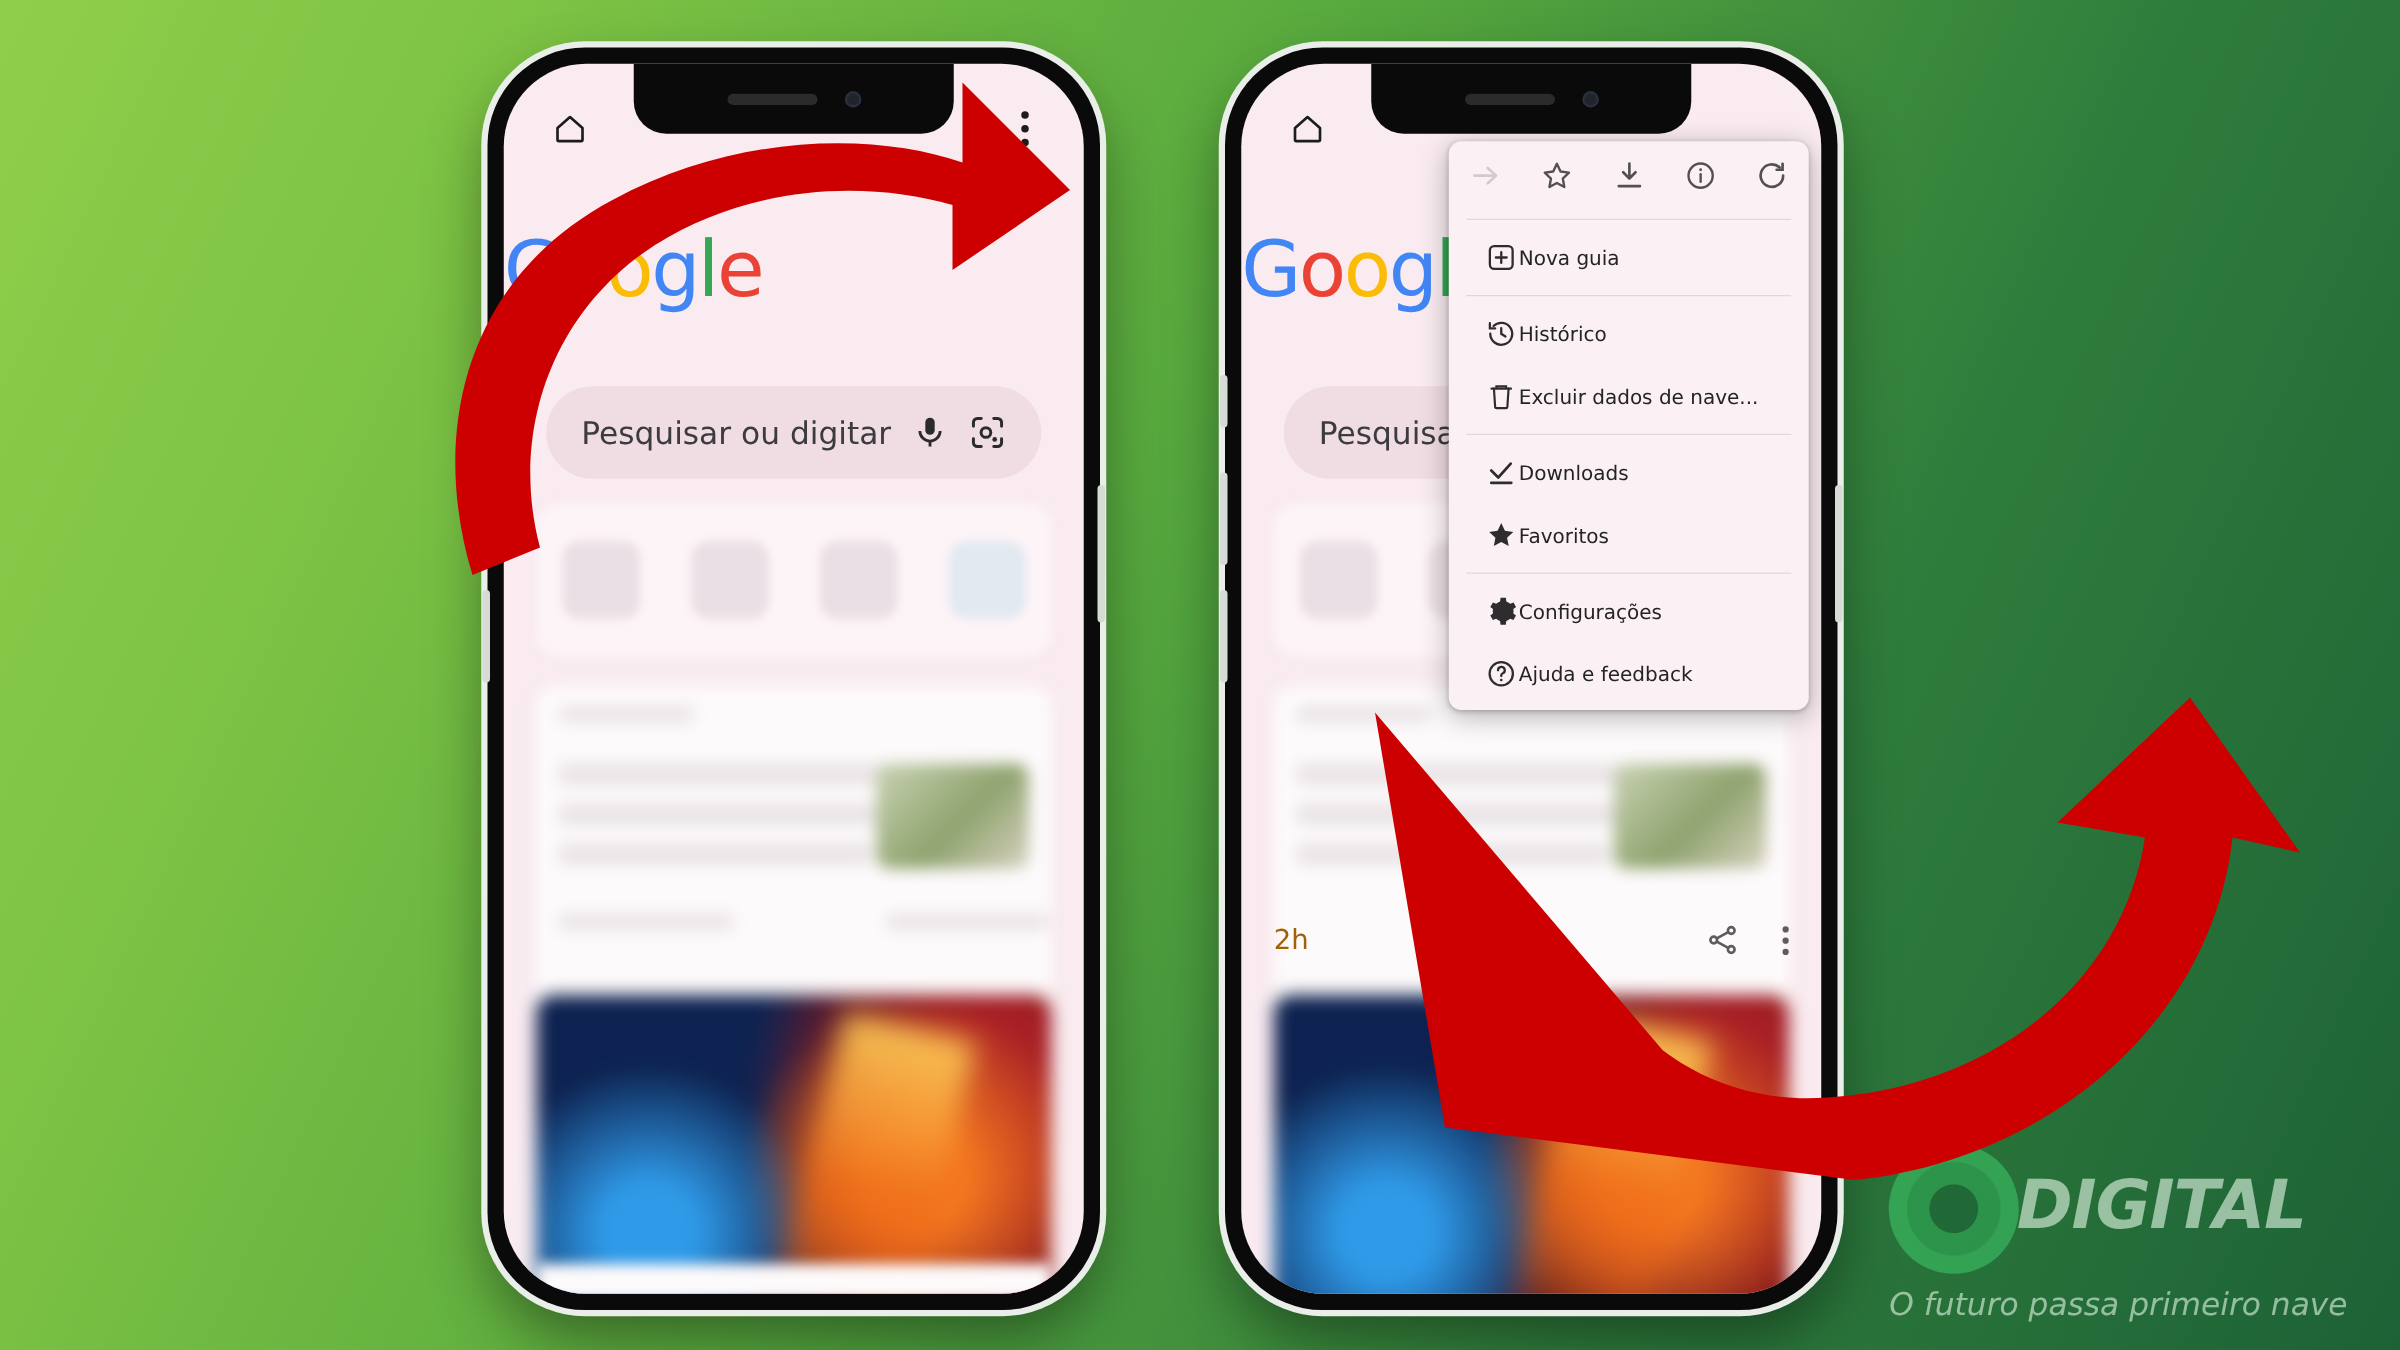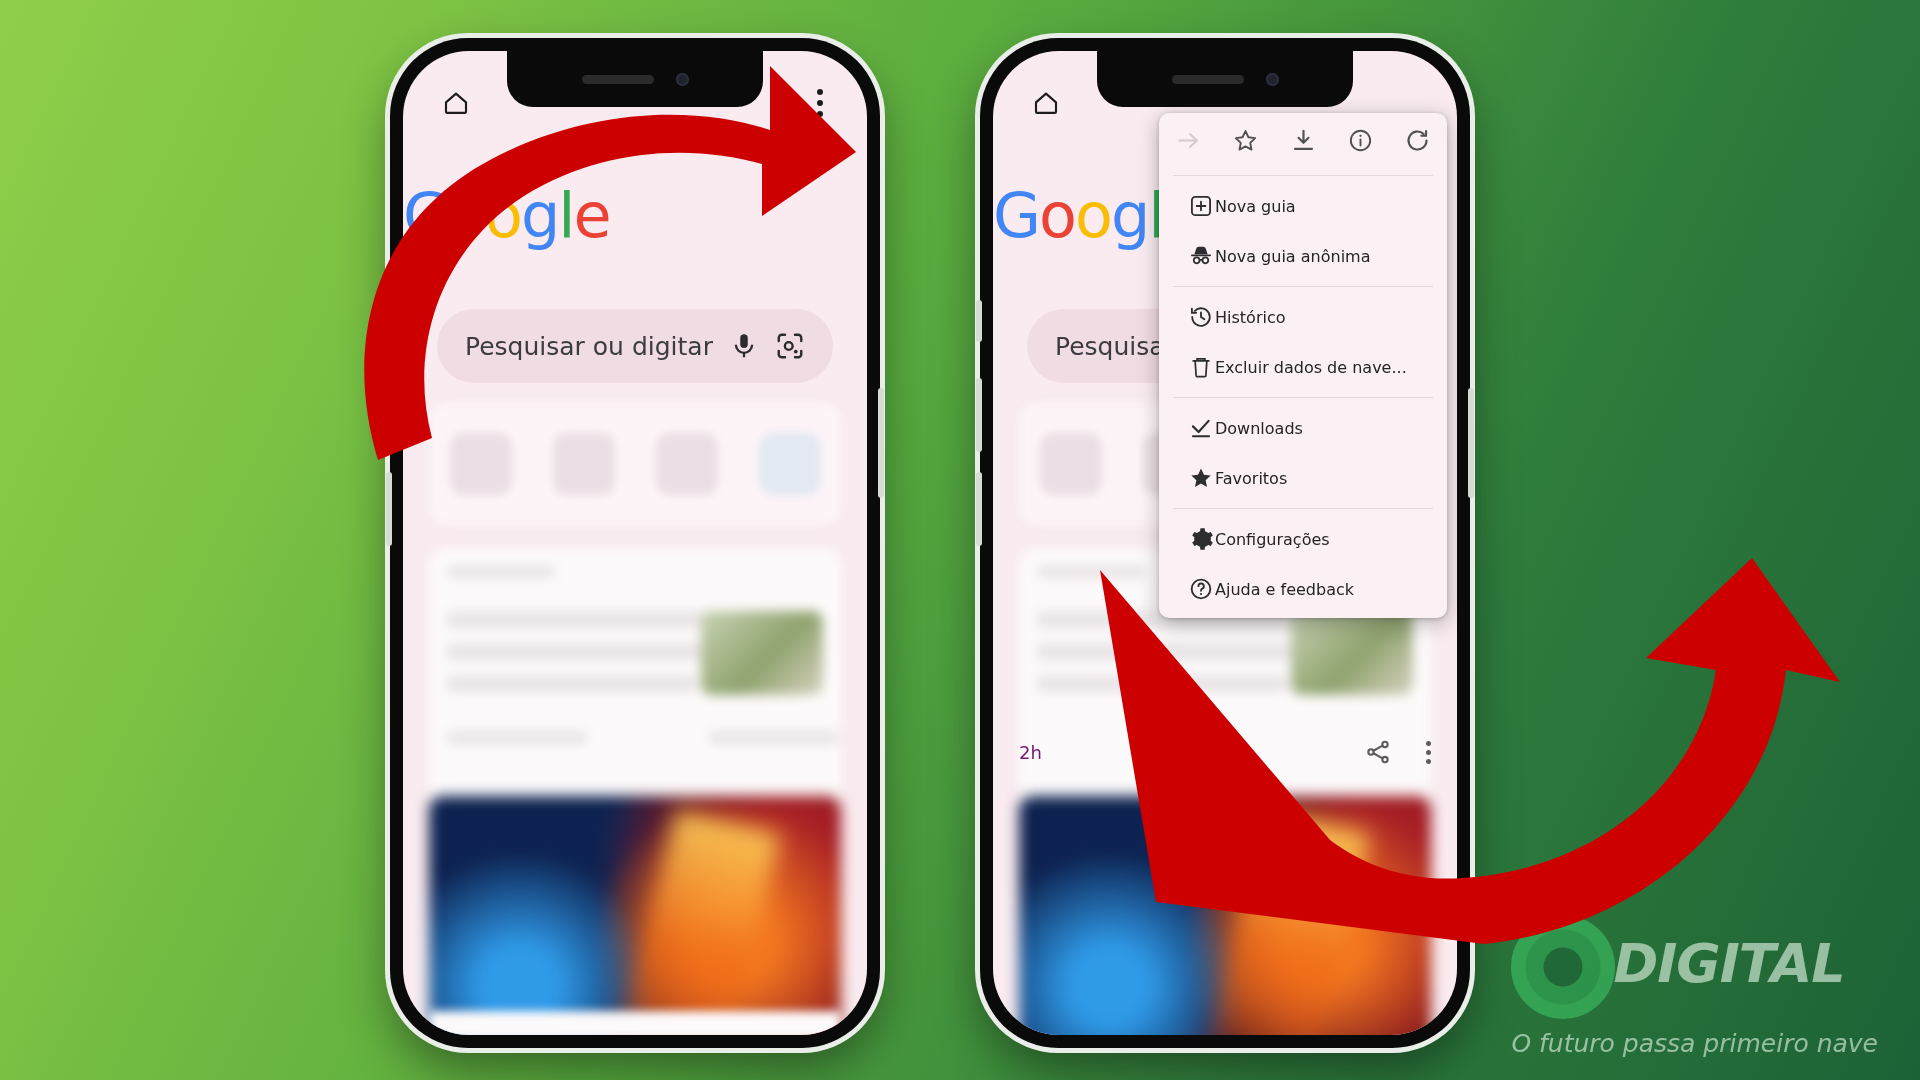--- a/index.html
+++ b/index.html
@@ -99,21 +99,21 @@
     filter:blur(6px);
   }
   .fc-line { position:absolute; background:#e9e4e6; border-radius:5px; }
   .fc-thumb { position:absolute; right:18px; top:62px; width:122px; height:84px; border-radius:10px;
               background:linear-gradient(135deg,#c9d3b4,#8fa36e 55%,#d8d2c0); }
 
   .meta-row {
     position:absolute; left:26px; right:26px; top:672px; height:58px;
     display:flex; align-items:center; z-index:12;
   }
-  .meta-row .age { font-size:18px; color:#701a75; }
+  .meta-row .age { font-size:22px; color:#a16207; }
   .meta-row .sp { flex:1; }
   .meta-row svg { width:28px; height:28px; }
   .meta-kebab { display:flex; flex-direction:column; gap:4px; margin-left:34px; }
   .meta-kebab i { width:5px; height:5px; border-radius:50%; background:#5d5d60; }
 
   
   .img-card {
     position:absolute; top:745px; left:26px; right:26px; height:278px;
     border-radius:14px; overflow:hidden; filter:blur(7px);
     background:
@@ -343,32 +343,20 @@
       <div class="menu-item">
         <span class="mi-ico">
           <svg viewBox="0 0 24 24" fill="none" stroke="#2d2d30" stroke-width="1.7" stroke-linecap="round">
             <rect x="3.6" y="3.6" width="16.8" height="16.8" rx="3.2"></rect>
               <path d="M12 8v8M8 12h8"></path>
           </svg>
         </span>
         <span>Nova guia</span>
       </div>
 
-      <div class="menu-item">
-        <span class="mi-ico">
-          <svg viewBox="0 0 24 24" fill="none" stroke="#2d2d30" stroke-width="1.6" stroke-linecap="round">
-            <path d="M7 9.5 8.4 5.4A1.6 1.6 0 0 1 10 4.3h4a1.6 1.6 0 0 1 1.6 1.1L17 9.5z" fill="#2d2d30"></path>
-            <path d="M3.6 11.4h16.8"></path>
-            <circle cx="8" cy="16" r="2.7"></circle>
-              <circle cx="16" cy="16" r="2.7"></circle>
-              <path d="M10.7 15.6h2.6"></path>
-          </svg>
-        </span>
-        <span>Nova guia anônima</span>
-      </div>
 
       <div class="menu-sep"></div>
 
       <div class="menu-item">
         <span class="mi-ico">
           <svg viewBox="0 0 24 24" fill="none" stroke="#2d2d30" stroke-width="1.7" stroke-linecap="round">
             <path d="M3.9 12a8.1 8.1 0 1 0 2.4-5.7"></path>
               <path d="M3.6 4.2v3.9h3.9"></path>
               <path d="M12 7.8V12l3.1 2"></path>
           </svg>

